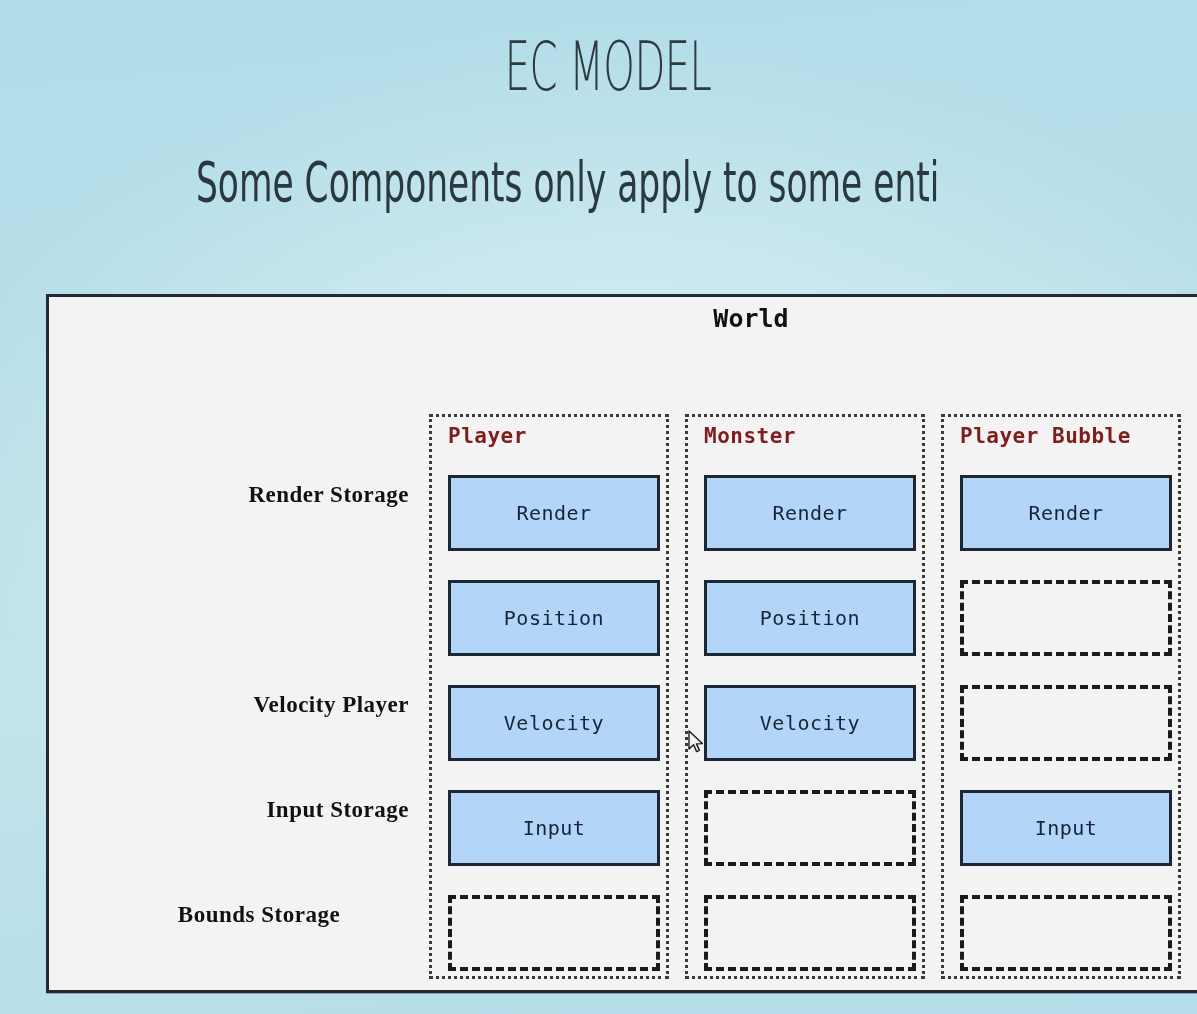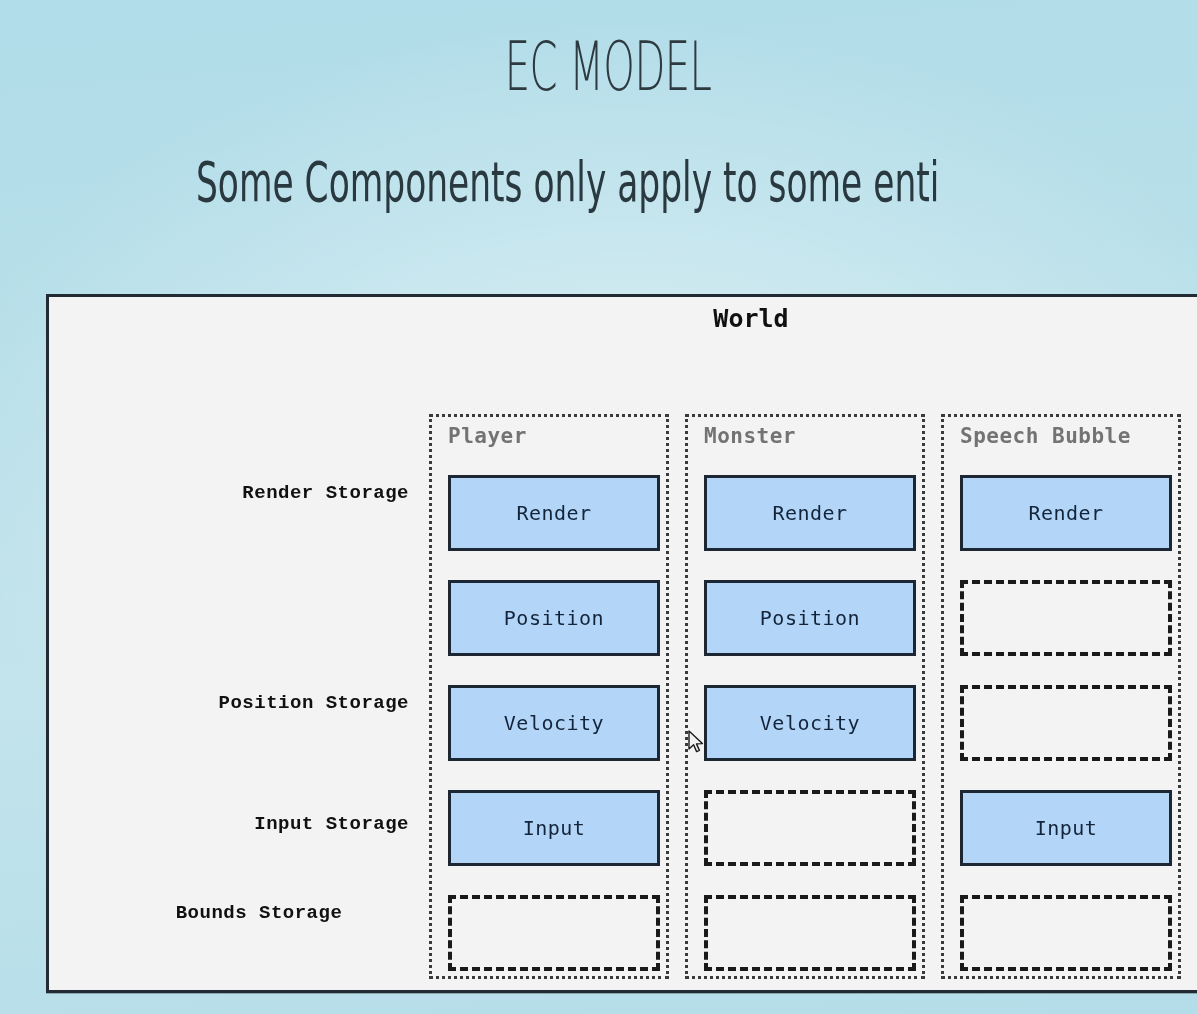--- a/index.html
+++ b/index.html
@@ -87,22 +87,22 @@
     color: #101010;
     letter-spacing: 0px;
   }
 
   
   .row-label {
     position: absolute;
     left: 60px;
     width: 300px;
     text-align: right;
-    font-family: Liberation Mono, monospace;
-    font-size: 19px;
+    font-family: Liberation Serif, serif;
+    font-size: 23px;
     font-weight: bold;
     color: #111111;
     white-space: nowrap;
     letter-spacing: 0.5px;
   }
 
   
   .entity-col {
     position: absolute;
     top: 117px;
@@ -112,21 +112,21 @@
     background: transparent;
   }
 
   .entity-title {
     position: absolute;
     left: 16px;
     top: 7px;
     font-family: "DejaVu Sans Mono", monospace;
     font-size: 21px;
     font-weight: bold;
-    color: #737373;
+    color: #7f1d1d;
     white-space: nowrap;
     letter-spacing: 0.5px;
   }
 
   
   .comp-box {
     position: absolute;
     left: 16px;
     width: 212px;
     height: 76px;
@@ -167,22 +167,22 @@
 
   <div class="slide-title">EC MODEL</div>
 
   <div class="slide-subtitle">Some Components only apply to some enti</div>
 
   <div id="world-panel">
 
     <div id="world-title">World</div>
 
     <div class="row-label" style="top:185px;">Render Storage</div>
-    <div class="row-label" style="top:395px;">Position Storage</div>
-    <div class="row-label" style="top:516px;text-align:right;">Input Storage</div>
+    <div class="row-label" style="top:395px;">Velocity Player</div>
+    <div class="row-label" style="top:500px;text-align:right;">Input Storage</div>
     <div class="row-label" style="top:605px;text-align:center;">Bounds Storage</div>
 
     <div class="entity-col" style="left:380px; width:240px;">
       <div class="entity-title">Player</div>
 
       <div class="comp-box filled" style="top:58px;">Render</div>
       <div class="comp-box filled" style="top:163px;">Position</div>
       <div class="comp-box filled" style="top:268px;">Velocity</div>
       <div class="comp-box filled" style="top:373px;">Input</div>
       <div class="comp-box empty" style="top:478px;"></div>
@@ -192,21 +192,21 @@
       <div class="entity-title">Monster</div>
 
       <div class="comp-box filled" style="top:58px;">Render</div>
       <div class="comp-box filled" style="top:163px;">Position</div>
       <div class="comp-box filled" style="top:268px;">Velocity</div>
       <div class="comp-box empty" style="top:373px;"></div>
       <div class="comp-box empty" style="top:478px;"></div>
     </div>
 
     <div class="entity-col" style="left:892px; width:240px;">
-      <div class="entity-title">Speech Bubble</div>
+      <div class="entity-title">Player Bubble</div>
 
       <div class="comp-box filled" style="top:58px;">Render</div>
       <div class="comp-box empty" style="top:163px;"></div>
       <div class="comp-box empty" style="top:268px;"></div>
       <div class="comp-box filled" style="top:373px;">Input</div>
       <div class="comp-box empty" style="top:478px;"></div>
     </div>
 
   </div>
 

